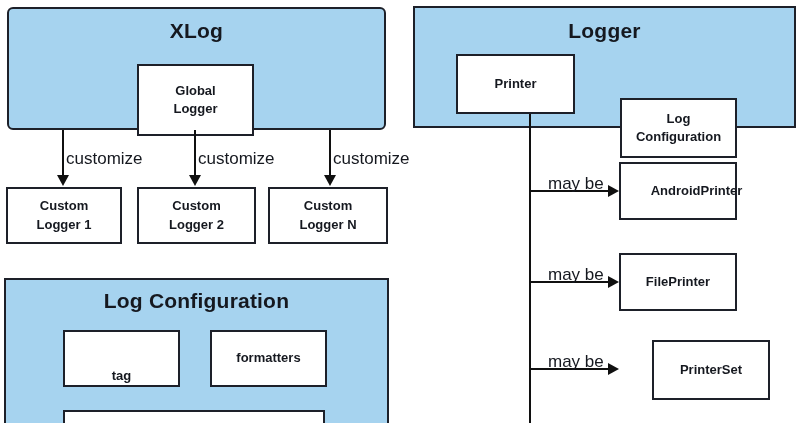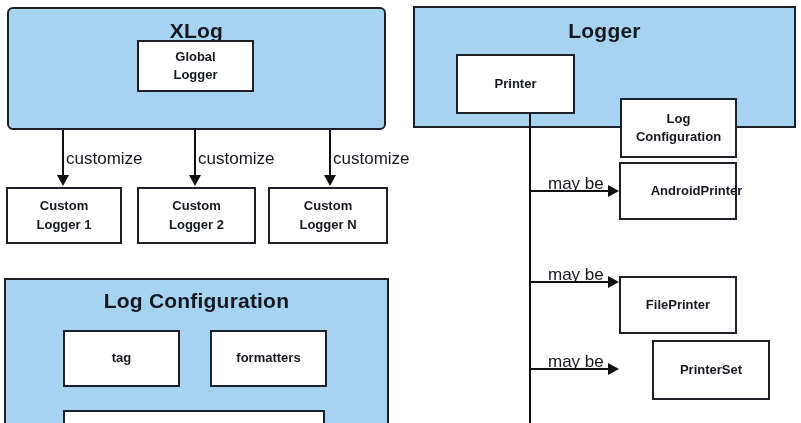--- a/index.html
+++ b/index.html
@@ -67,21 +67,21 @@
   }
 </style>
 </head>
 <body>
 
 <div class="canvas">
 
   <div class="blue-box" style="left:7px; top:7px; width:379px; height:123px;border-radius:6px;">
     <div class="container-title" style="top:10px;">XLog</div>
   </div>
-  <div class="white-box" style="left:137px; top:40px; width:117px; height:52px;align-items:center;">
+  <div class="white-box" style="left:137px; top:64px; width:117px; height:72px;align-items:center;">
     <span class="box-label">Global
 Logger</span>
   </div>
 
   <div class="vline" style="left:62px; top:130px; height:46px;"></div>
   <div class="arrowhead-down" style="left:57px; top:175px;"></div>
   <div class="edge-label" style="left:66px; top:149px;">customize</div>
 
   <div class="vline" style="left:194px; top:130px; height:46px;"></div>
   <div class="arrowhead-down" style="left:189px; top:175px;"></div>
@@ -100,21 +100,21 @@
 Logger 2</span>
   </div>
   <div class="white-box" style="left:268px; top:187px; width:120px; height:57px;">
     <span class="box-label">Custom
 Logger N</span>
   </div>
 
   <div class="blue-box" style="left:4px; top:278px; width:385px; height:149px;">
     <div class="container-title" style="top:9px;">Log Configuration</div>
   </div>
-  <div class="white-box" style="left:63px; top:330px; width:117px; height:57px;">
+  <div class="white-box" style="left:63px; top:330px; width:117px; height:57px;align-items:flex-end;">
     <span class="box-label">tag</span>
   </div>
   <div class="white-box" style="left:210px; top:330px; width:117px; height:57px;">
     <span class="box-label">formatters</span>
   </div>
   <div class="white-box" style="left:63px; top:410px; width:262px; height:30px;"></div>
 
   <div class="blue-box" style="left:413px; top:6px; width:383px; height:122px;">
     <div class="container-title" style="top:11px;">Logger</div>
   </div>
@@ -131,21 +131,21 @@
   <div class="hline" style="left:530px; top:190px; width:78px;"></div>
   <div class="arrowhead-right" style="left:608px; top:185px;"></div>
   <div class="edge-label" style="left:548px; top:174px;">may be</div>
   <div class="white-box" style="left:619px; top:162px; width:118px; height:58px;padding-left:37px;">
     <span class="box-label">AndroidPrinter</span>
   </div>
 
   <div class="hline" style="left:530px; top:281px; width:78px;"></div>
   <div class="arrowhead-right" style="left:608px; top:276px;"></div>
   <div class="edge-label" style="left:548px; top:265px;">may be</div>
-  <div class="white-box" style="left:619px; top:253px; width:118px; height:58px;margin-top:23px;">
+  <div class="white-box" style="left:619px; top:253px; width:118px; height:58px;">
     <span class="box-label">FilePrinter</span>
   </div>
 
   <div class="hline" style="left:530px; top:368px; width:78px;"></div>
   <div class="arrowhead-right" style="left:608px; top:363px;"></div>
   <div class="edge-label" style="left:548px; top:352px;">may be</div>
   <div class="white-box" style="left:652px; top:340px; width:118px; height:60px;">
     <span class="box-label">PrinterSet</span>
   </div>
 

